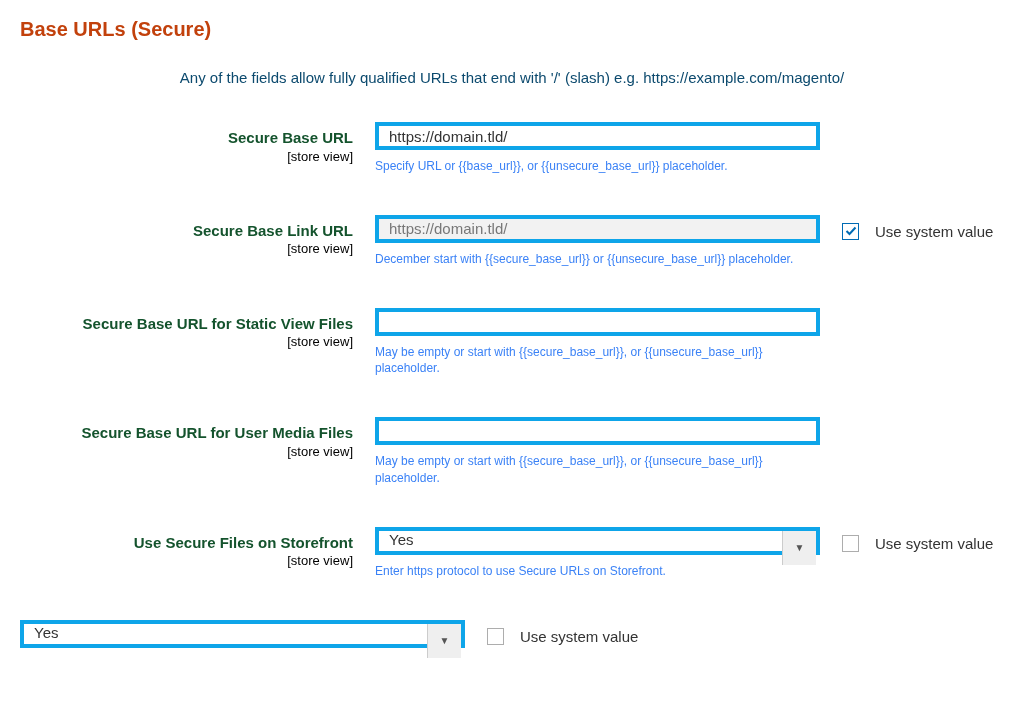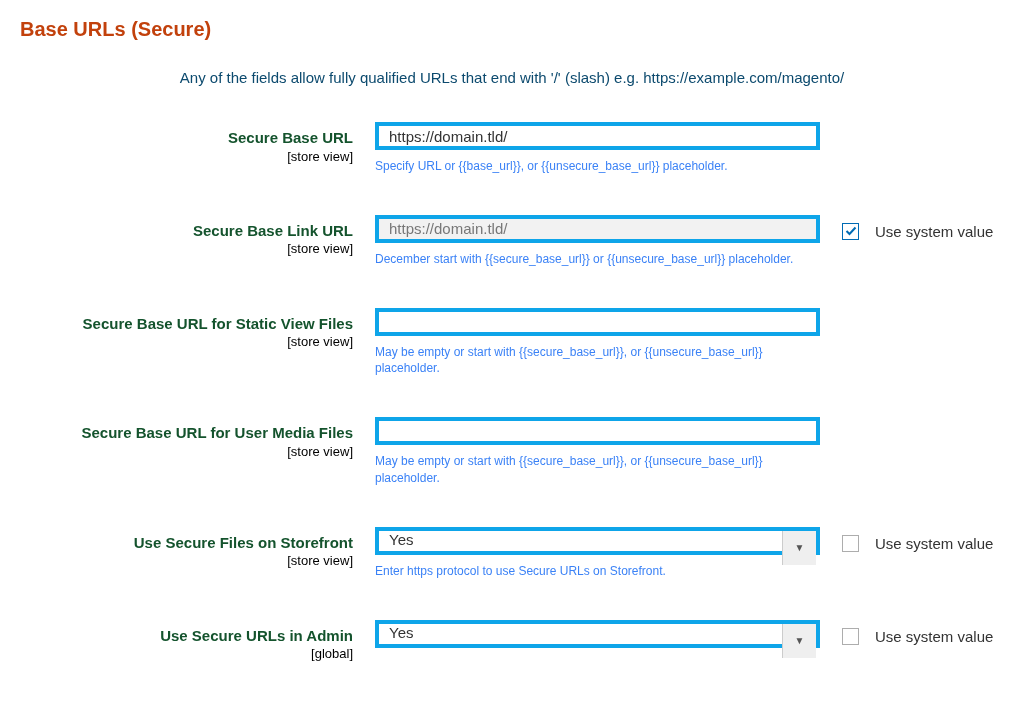--- a/index.html
+++ b/index.html
@@ -194,24 +194,20 @@
   </div>
   <div class="extra-col">
     <span class="chk">
       
     </span>
     <span class="chk-label">Use system value</span>
   </div>
 </div>
 
 <div class="field-row">
-  <div class="label-col">
-    <div class="label-main">Use Secure URLs in Admin</div>
-    <div class="label-scope">[global]</div>
-  </div>
   <div class="control-col">
     <div class="select-wrap">
       <span class="select-value">Yes</span>
       <span class="select-arrow">▼</span>
     </div>
 
   </div>
   <div class="extra-col">
     <span class="chk">
       

